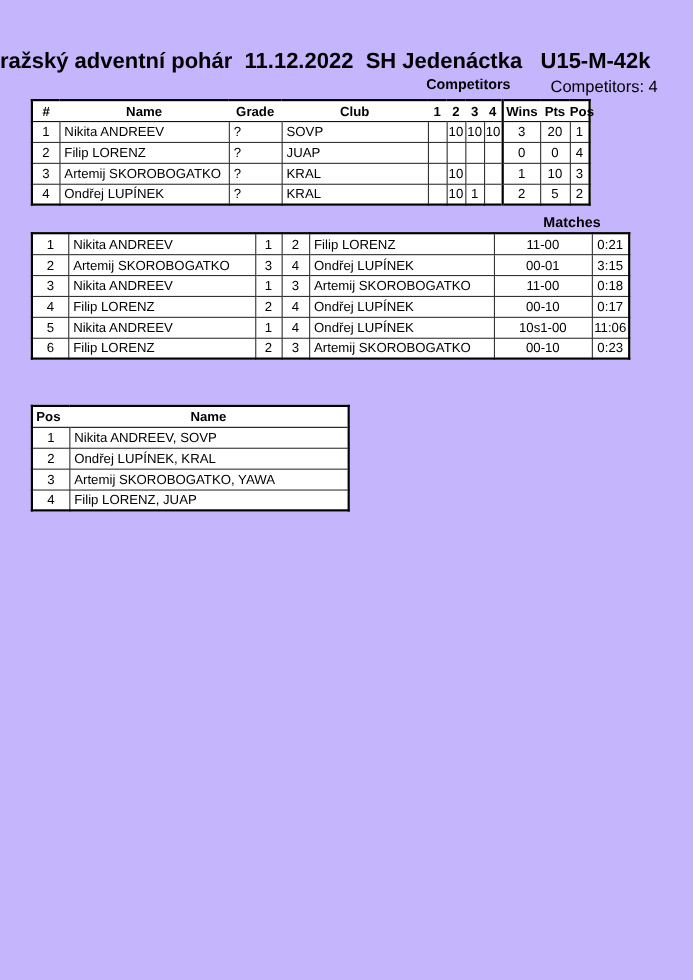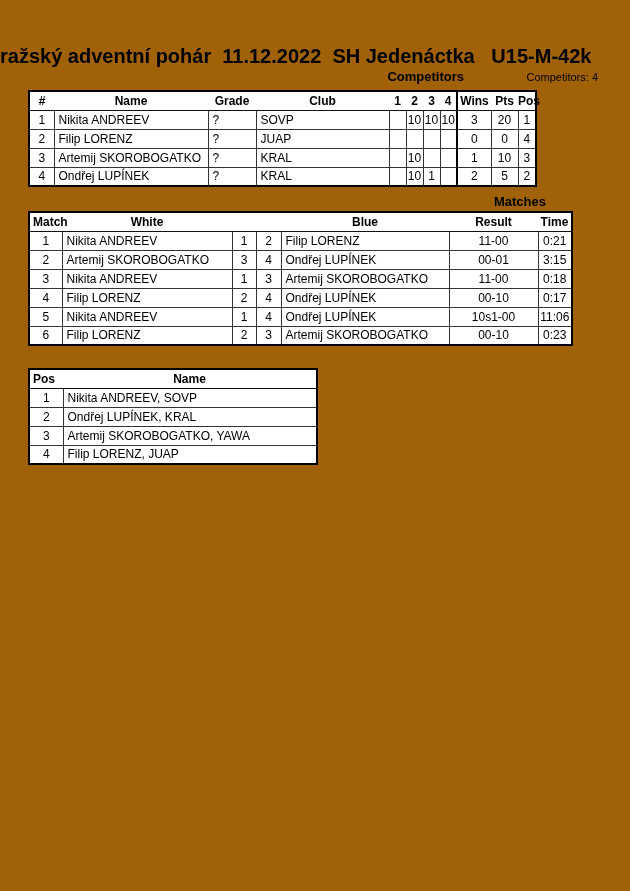--- a/index.html
+++ b/index.html
@@ -1,36 +1,36 @@
 <!DOCTYPE html>
 <html><head>
 <meta charset="utf-8">
 <style>
   * { margin:0; padding:0; box-sizing:border-box; }
   html,body { background:#ffffff; }
   .page {
     position:relative; width:630px; height:891px;
-    background:#a16207; color:#000;
+    background:#c4b5fd; color:#000;
     font-family:"Liberation Sans", sans-serif;
     overflow:hidden;
   }
   .doc-title {
     position:absolute; left:0; top:45px; width:630px; height:24px;
     font-size:20px; font-weight:bold; line-height:22px;
     white-space:pre; overflow:hidden;
   }
   .section-heading {
     position:absolute; font-size:13px; font-weight:bold; text-align:right;
     white-space:nowrap;
   }
   #competitors-heading { left:28px; top:69px; width:436px; }
   #matches-heading     { left:28px; top:194px; width:518px; }
   #results-heading     { left:28px; top:352px; width:276px; }
   .count-label {
-    position:absolute; top:71px; right:32px; font-size:11px;margin-left:20px;
+    position:absolute; top:71px; right:32px; font-size:15px;margin-left:20px;
   }
   table {
     position:absolute; border-collapse:collapse; table-layout:fixed;
     background:#fff; border:2px solid #000;
   }
   #competitors-table { left:28px; top:90px;  width:507px; }
   #matches-table     { left:28px; top:211px; width:543px; }
   #results-table     { left:28px; top:368px; width:288px; }
   th, td {
     height:19px; font-size:12px; white-space:nowrap;
@@ -145,29 +145,20 @@
     <colgroup>
       <col style="width:33px">
         <col style="width:170px">
         <col style="width:24px">
         <col style="width:25px">
       <col style="width:168px">
         <col style="width:89px">
         <col style="width:34px">
     </colgroup>
     <tbody>
-        <tr>
-      <th class="hl">Match</th>
-      <th class="ac">White</th>
-      <th></th>
-      <th></th>
-      <th class="ac">Blue</th>
-      <th class="ac">Result</th>
-      <th class="ac">Time</th>
-    </tr>
     <tr>
       <td class="ac">1</td>
       <td class="al">Nikita ANDREEV</td>
       <td class="ac">1</td>
       <td class="ac">2</td>
       <td class="al">Filip LORENZ</td>
       <td class="ac">11-00</td>
       <td class="ac">0:21</td>
     </tr>
     <tr>

